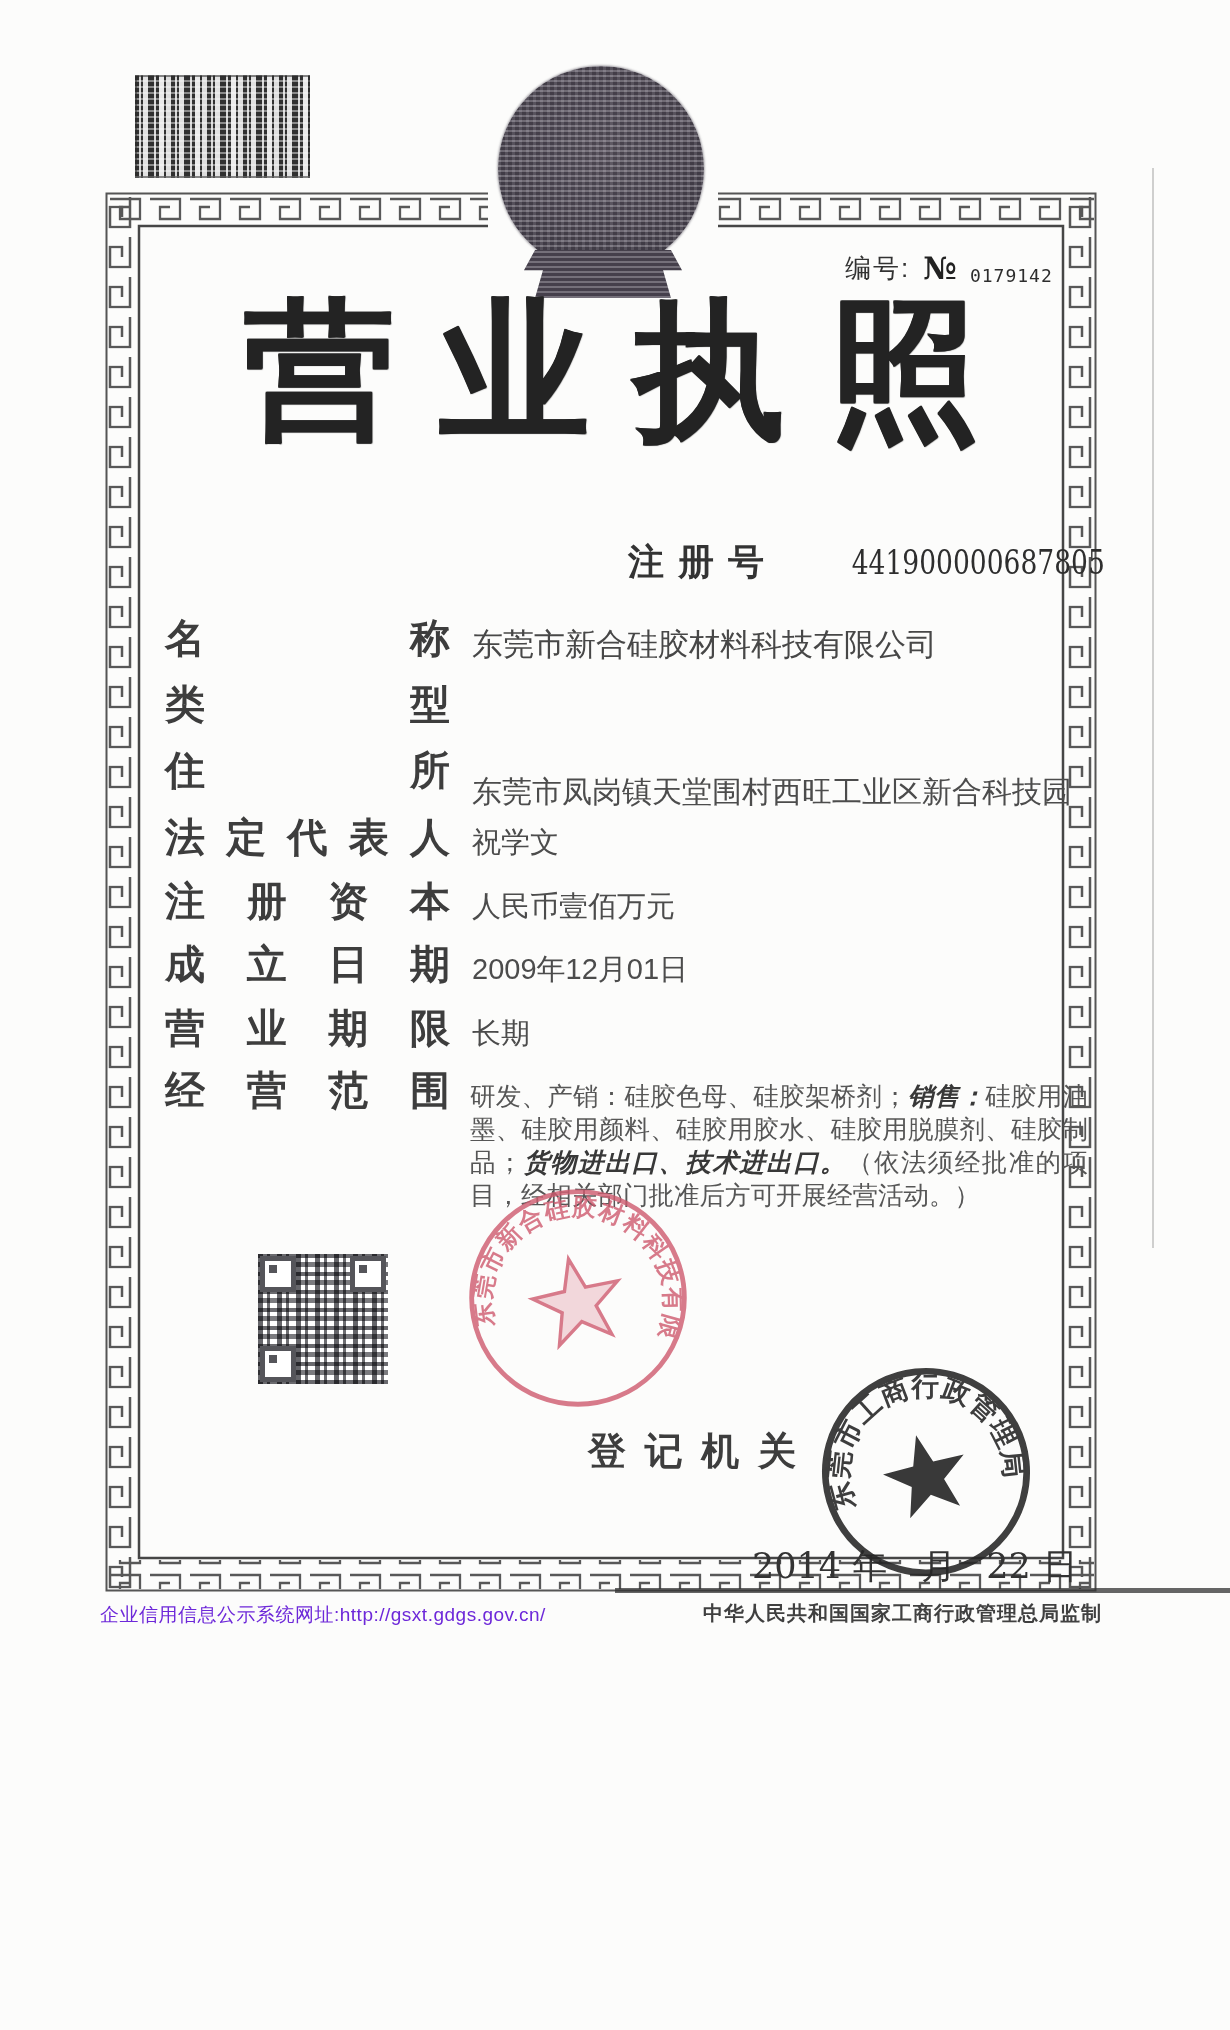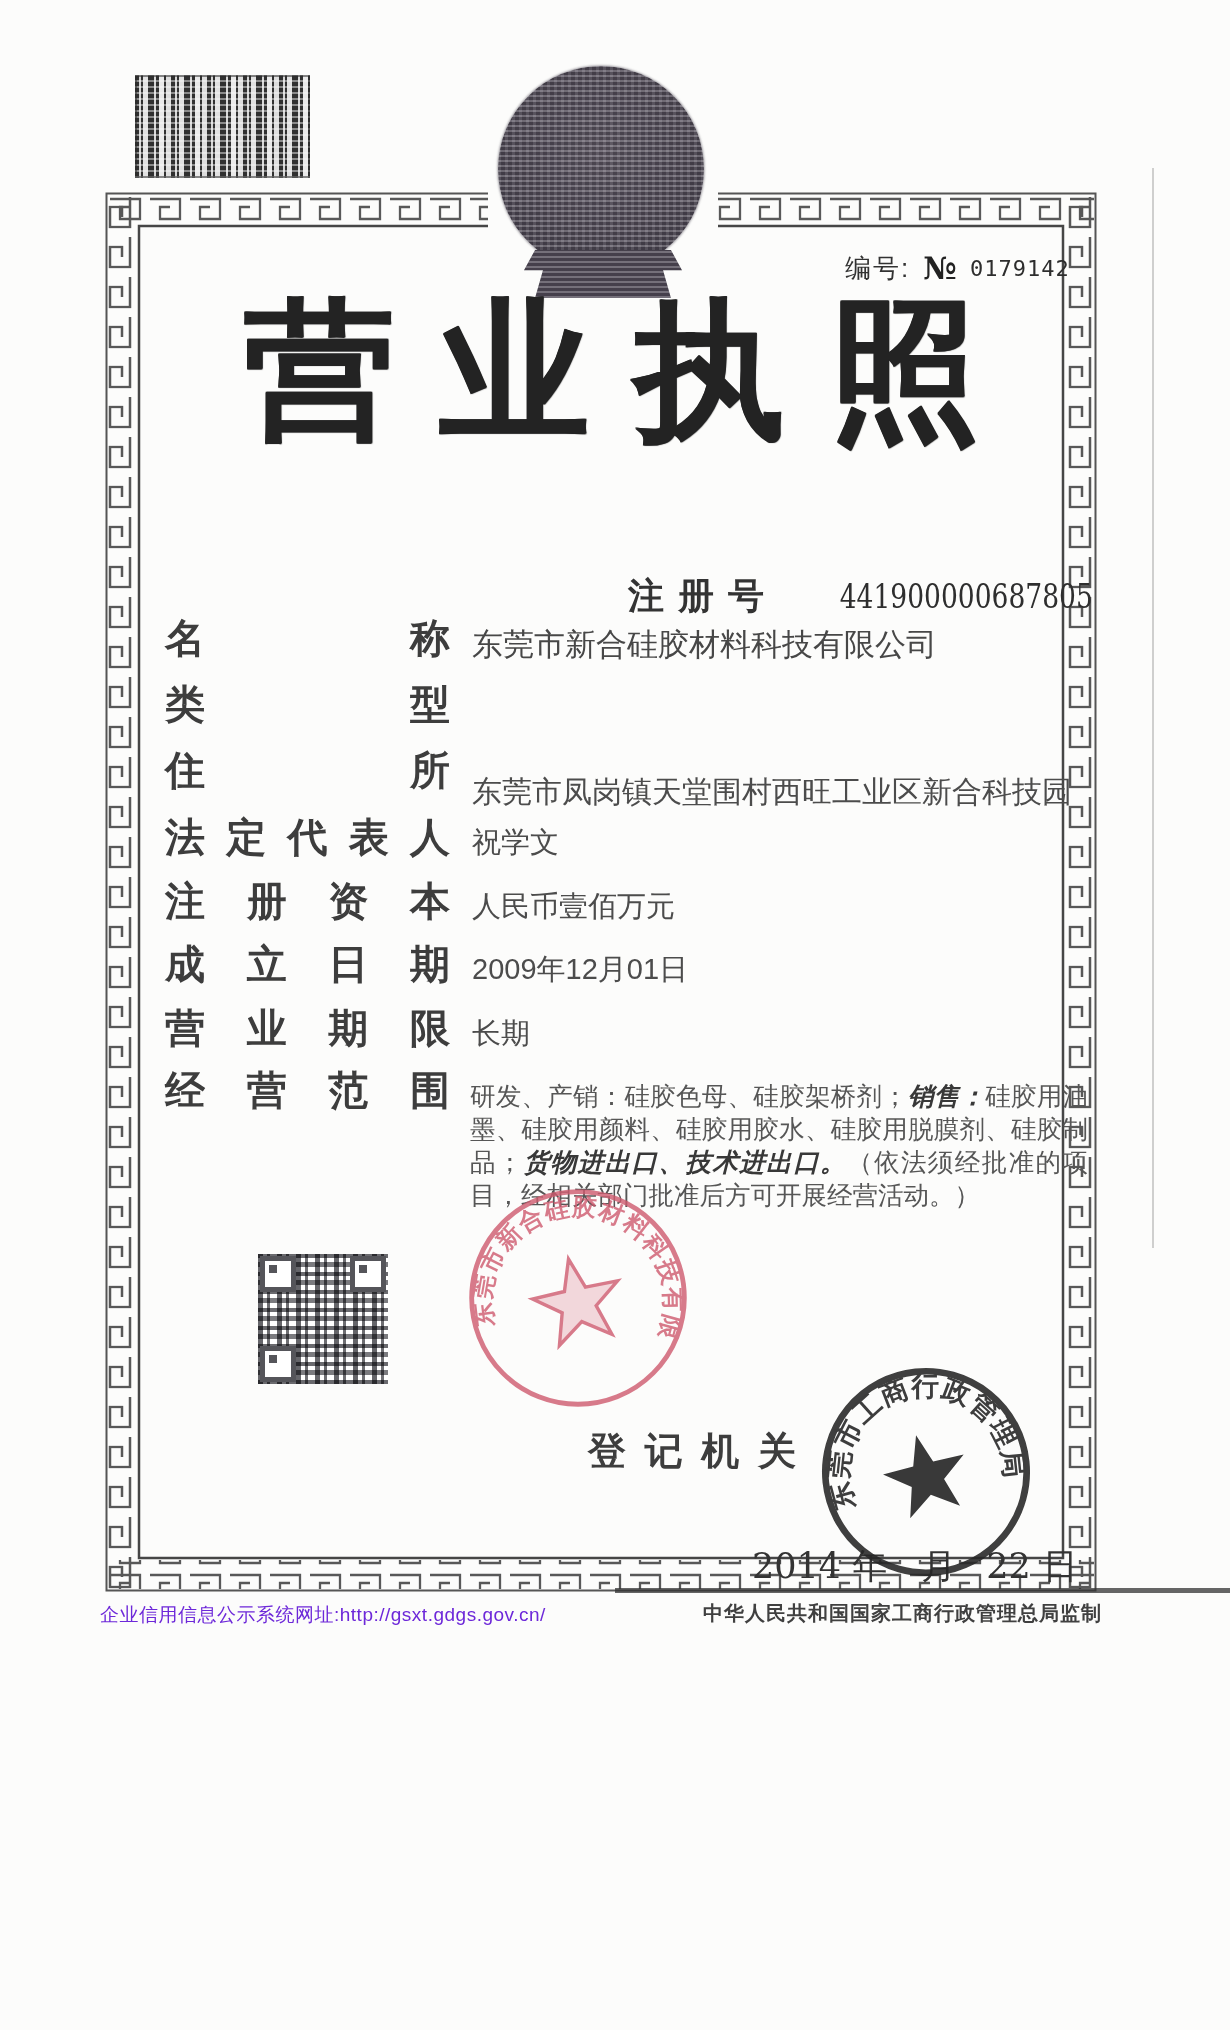--- a/index.html
+++ b/index.html
@@ -39,35 +39,35 @@
   }
   .emblem-base{
     left:524px;top:250px;width:158px;height:48px;
     background:
       repeating-linear-gradient(0deg, rgba(255,255,255,.22) 0 2px, rgba(0,0,0,.12) 2px 5px),
       #4e4855;
     clip-path:polygon(7% 0,93% 0,100% 42%,88% 42%,93% 100%,7% 100%,12% 42%,0 42%);
   }
 
   
-  .serial{left:845px;top:250px;display:flex;align-items:center;gap:13px;}
+  .serial{left:845px;top:250px;display:flex;align-items:flex-end;gap:13px;}
   .serial .lab{font-size:26px;color:#323232;letter-spacing:2px;}
   .serial .no-sym{font-size:31px;font-weight:bold;font-family:"DejaVu Serif",serif;color:#222;}
-  .serial .num{font-size:22px;font-family:"DejaVu Sans Mono",monospace;color:#2d2d2d;letter-spacing:1px;}
+  .serial .num{font-size:18px;font-family:"DejaVu Sans Mono",monospace;color:#2d2d2d;letter-spacing:1px;}
 
   
   .title{
     left:244px;top:288px;
     font-size:150px;font-weight:bold;color:#232323;
     letter-spacing:45px;line-height:1.1;white-space:nowrap;
     text-shadow:1px 0 0 #232323,0 1px 0 #232323,1px 1px 1px rgba(35,35,35,.8);
   }
 
   
-  .regline{left:628px;top:538px;display:flex;align-items:baseline;gap:26px;margin-top:34px;}
+  .regline{left:628px;top:538px;display:flex;align-items:baseline;gap:38px;}
   .regline .lab{font-size:36px;color:#333;letter-spacing:14px;font-weight:600;white-space:nowrap;}
   .regline .val{font-size:34px;font-family:"DejaVu Serif",serif;color:#2e2e2e;
                 transform:scaleX(.78);transform-origin:left baseline;white-space:nowrap;}
 
   
   .row{left:165px;display:flex;align-items:flex-start;}
   .row-label{
     width:285px;display:flex;justify-content:space-between;
     font-size:40px;font-weight:600;color:#3d3d3d;line-height:44px;white-space:nowrap;
   }

